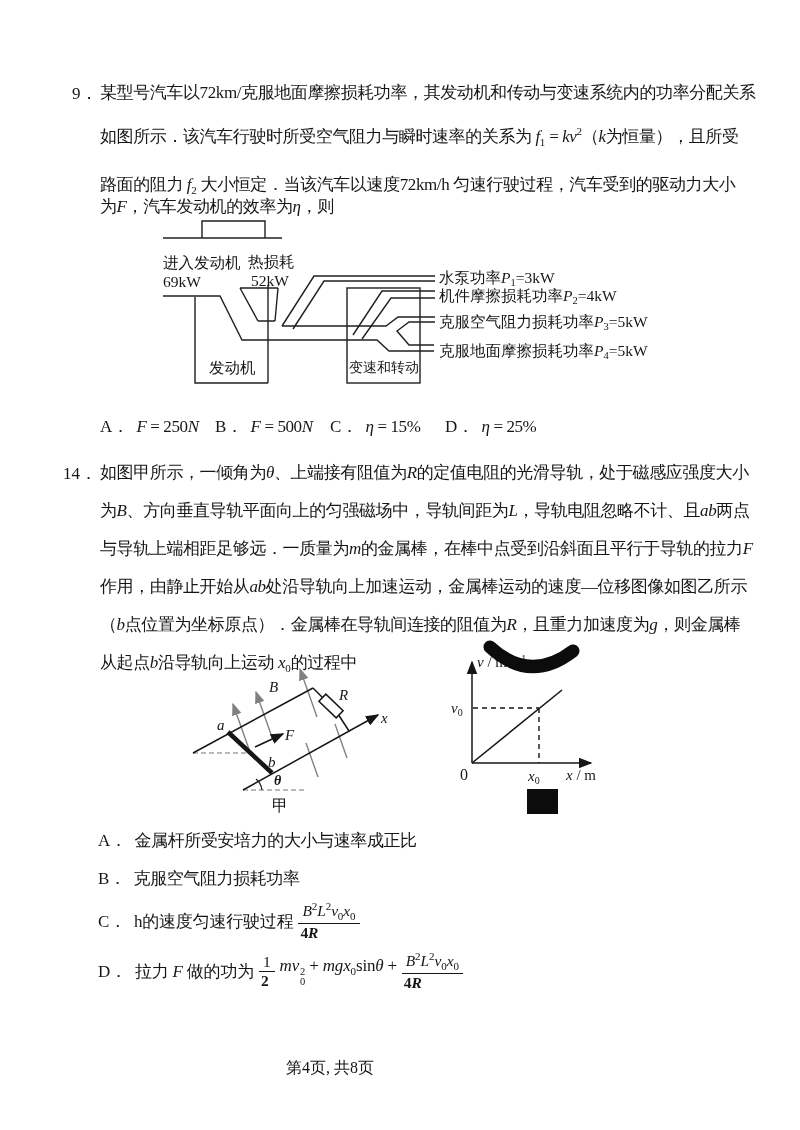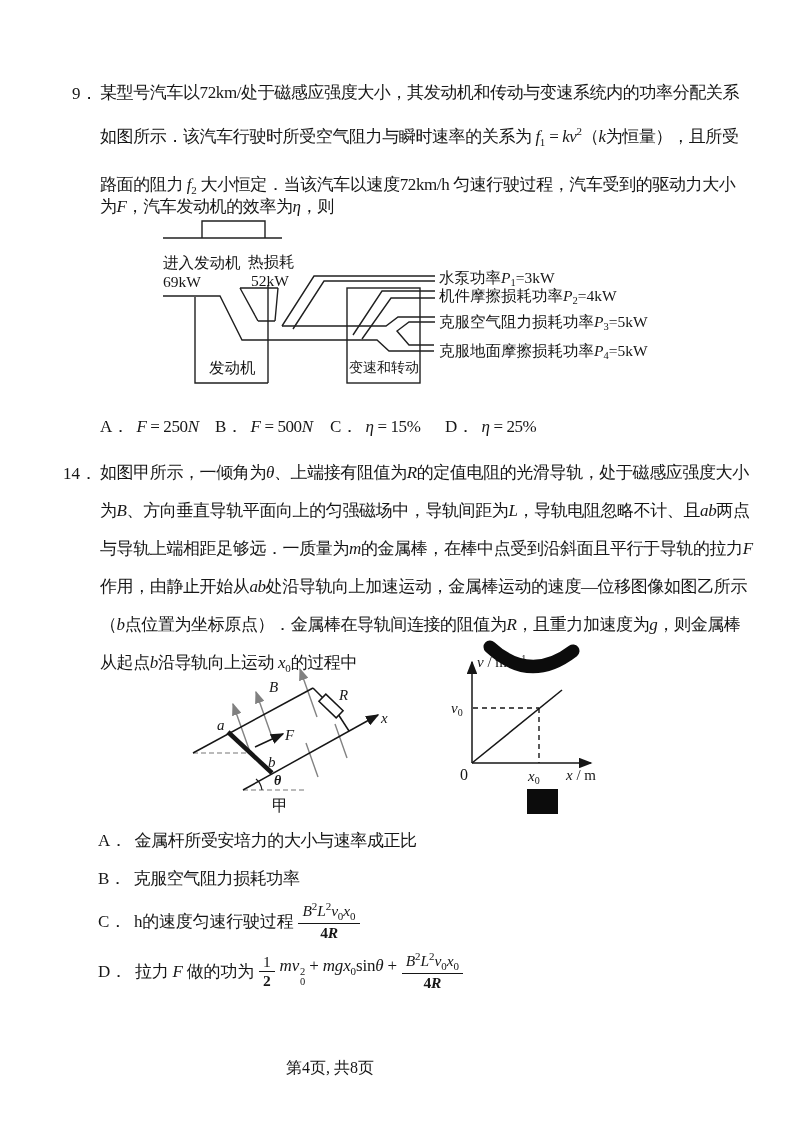--- a/index.html
+++ b/index.html
@@ -8,34 +8,34 @@
     font-family:"Liberation Serif","DejaVu Serif",serif;color:#161616;
     overflow:hidden;
   }
   .abs{position:absolute;white-space:nowrap;}
   .t{font-size:17px;letter-spacing:-0.4px;line-height:22px;}
   .qnum{font-size:17px;}
   sub,sup{font-size:11px;letter-spacing:0;}
   .optlab{margin-right:8px;}
   .frow{display:flex;align-items:center;font-size:17px;letter-spacing:-0.2px;}
   .frow .optlab{margin-right:8px;}
-  .frac{display:inline-flex;flex-direction:column;align-items:center;margin:0 5px;line-height:1.15;font-size:15.5px;}
+  .frac{display:inline-flex;flex-direction:column;align-items:flex-start;margin:0 5px;line-height:1.15;font-size:15.5px;}
   .frac .fn{padding:0 4px;border-bottom:1.3px solid #161616;}
   .frac .fd{padding:0 2px;font-weight:bold;}
   .ss{display:inline-flex;flex-direction:column;font-size:10.5px;line-height:10px;vertical-align:-4px;margin-left:1px;letter-spacing:0;}
   .footer{font-size:16px;width:660px;text-align:center;}
   svg text{font-family:"Liberation Serif","DejaVu Serif",serif;fill:#161616;}
   svg .it{font-style:italic;}
 </style>
 </head>
 <body>
 
 <div>
   <span class="abs qnum" style="left:72px;top:82px">9．</span>
-  <div class="abs t" style="left:100px;top:82px">某型号汽车以72km/处于磁感应强度大小，其发动机和传动与变速系统内的功率分配关系</div>
+  <div class="abs t" style="left:100px;top:82px">某型号汽车以72km/克服地面摩擦损耗功率，其发动机和传动与变速系统内的功率分配关系</div>
   <div class="abs t" style="left:100px;top:120px">如图所示．该汽车行驶时所受空气阻力与瞬时速率的关系为 <i>f</i><sub>1</sub> = <i>kv</i><sup>2</sup>（<i>k</i>为恒量），且所受</div>
   <div class="abs t" style="left:100px;top:174px">路面的阻力 <i>f</i><sub>2</sub> 大小恒定．当该汽车以速度72km/h 匀速行驶过程，汽车受到的驱动力大小</div>
   <div class="abs t" style="left:100px;top:196px">为<i>F</i>，汽车发动机的效率为<i>η</i>，则</div>
 
   <svg class="abs" style="left:110px;top:215px" width="570" height="180" viewBox="0 0 570 180">
     <g stroke="#202020" stroke-width="1.4" fill="none">
       <path d="M53,23 H172"></path>
       <path d="M92,23 V6 H155 V23"></path>
       <path d="M53,81 H110 L132,125 H267 L279,136 H324"></path>
       <path d="M85,82 V168 H158"></path>

